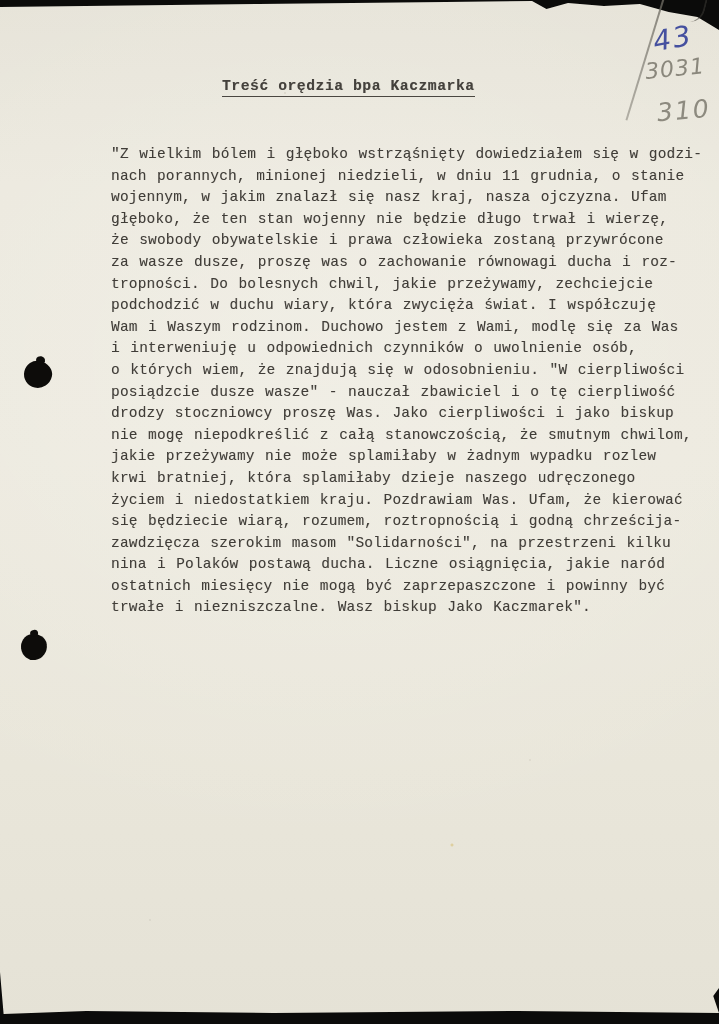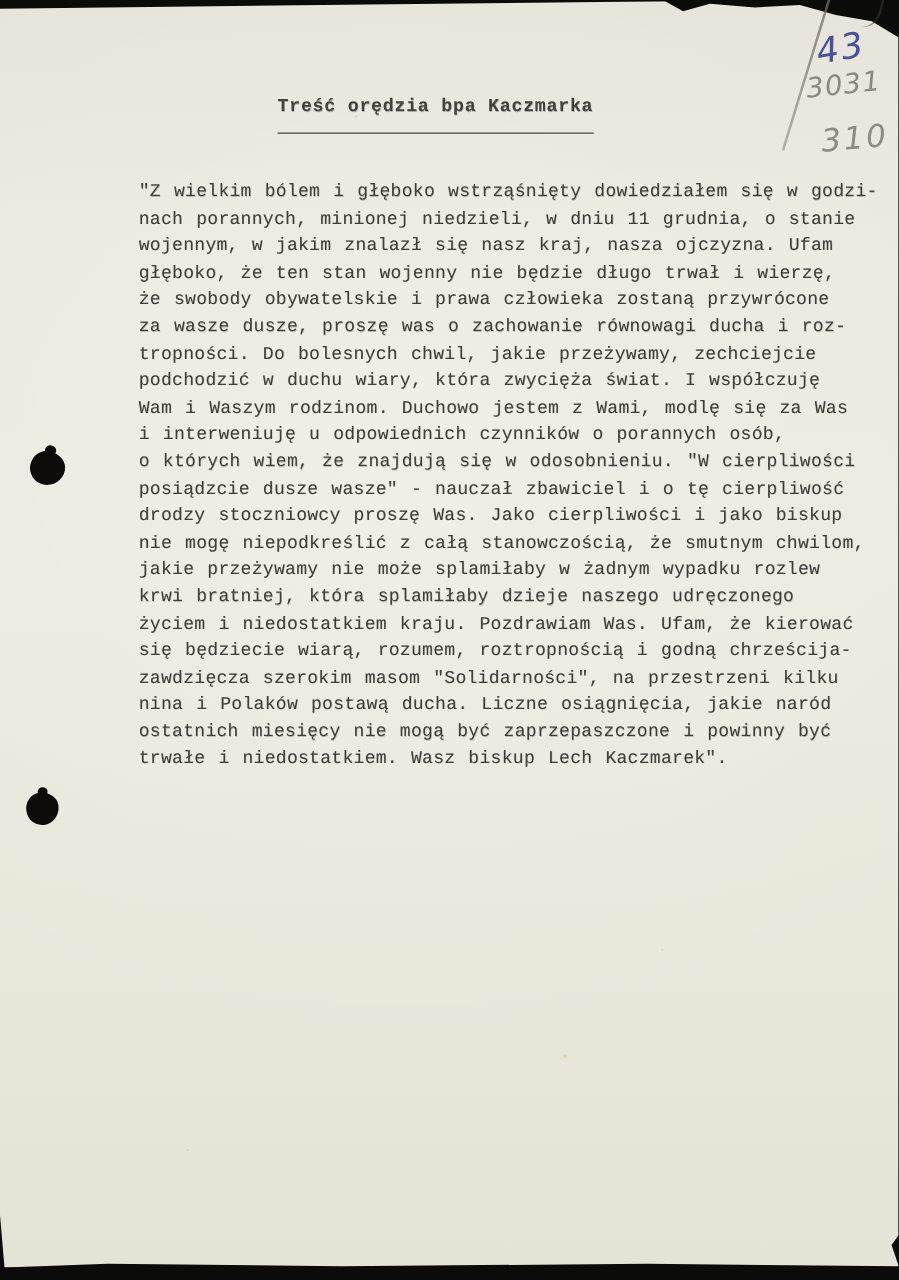--- a/index.html
+++ b/index.html
@@ -59,21 +59,21 @@
     transform: rotate(14deg);
   }
   
   .doc-title {
     position: absolute;
     left: 222px; top: 78px;
     font-size: 14.6px;
     font-weight: bold;
     letter-spacing: 0.6px;
     color: #44413c;
-    padding-bottom: 12px;
+    padding-bottom: 2px;
     border-bottom: 1.6px solid #4a4741;
     text-shadow: 0.4px 0.3px 0 rgba(68,65,60,0.35);
     white-space: pre;
   }
   .body-text {
     position: absolute;
     left: 111px; top: 144px;
     width: 590px;
     color: #403d38;
     font-size: 14.4px;
@@ -142,28 +142,28 @@
   <div class="body-text">
       <div class="line">"Z wielkim bólem i głęboko wstrząśnięty dowiedziałem się w godzi-</div>
       <div class="line">nach porannych, minionej niedzieli, w dniu 11 grudnia, o stanie</div>
       <div class="line">wojennym, w jakim znalazł się nasz kraj, nasza ojczyzna. Ufam</div>
       <div class="line">głęboko, że ten stan wojenny nie będzie długo trwał i wierzę,</div>
       <div class="line">że swobody obywatelskie i prawa człowieka zostaną przywrócone</div>
       <div class="line">za wasze dusze, proszę was o zachowanie równowagi ducha i roz-</div>
       <div class="line">tropności. Do bolesnych chwil, jakie przeżywamy, zechciejcie</div>
       <div class="line">podchodzić w duchu wiary, która zwycięża świat. I współczuję</div>
       <div class="line">Wam i Waszym rodzinom. Duchowo jestem z Wami, modlę się za Was</div>
-      <div class="line">i interweniuję u odpowiednich czynników o porannych osób,</div>
+      <div class="line">i interweniuję u odpowiednich czynników o uwolnienie osób,</div>
       <div class="line">o których wiem, że znajdują się w odosobnieniu. "W cierpliwości</div>
       <div class="line">posiądzcie dusze wasze" - nauczał zbawiciel i o tę cierpliwość</div>
       <div class="line">drodzy stoczniowcy proszę Was. Jako cierpliwości i jako biskup</div>
       <div class="line">nie mogę niepodkreślić z całą stanowczością, że smutnym chwilom,</div>
       <div class="line">jakie przeżywamy nie może splamiłaby w żadnym wypadku rozlew</div>
       <div class="line">krwi bratniej, która splamiłaby dzieje naszego udręczonego</div>
       <div class="line">życiem i niedostatkiem kraju. Pozdrawiam Was. Ufam, że kierować</div>
       <div class="line">się będziecie wiarą, rozumem, roztropnością i godną chrześcija-</div>
       <div class="line">zawdzięcza szerokim masom "Solidarności", na przestrzeni kilku</div>
       <div class="line">nina i Polaków postawą ducha. Liczne osiągnięcia, jakie naród</div>
       <div class="line">ostatnich miesięcy nie mogą być zaprzepaszczone i powinny być</div>
-      <div class="line">trwałe i niedostatkiem. Wasz biskup Lech Kaczmarek".</div>
+      <div class="line">trwałe i niezniszczalne. Wasz biskup Jako Kaczmarek".</div>
     </div>
 
 </div>
 
 </body></html>

